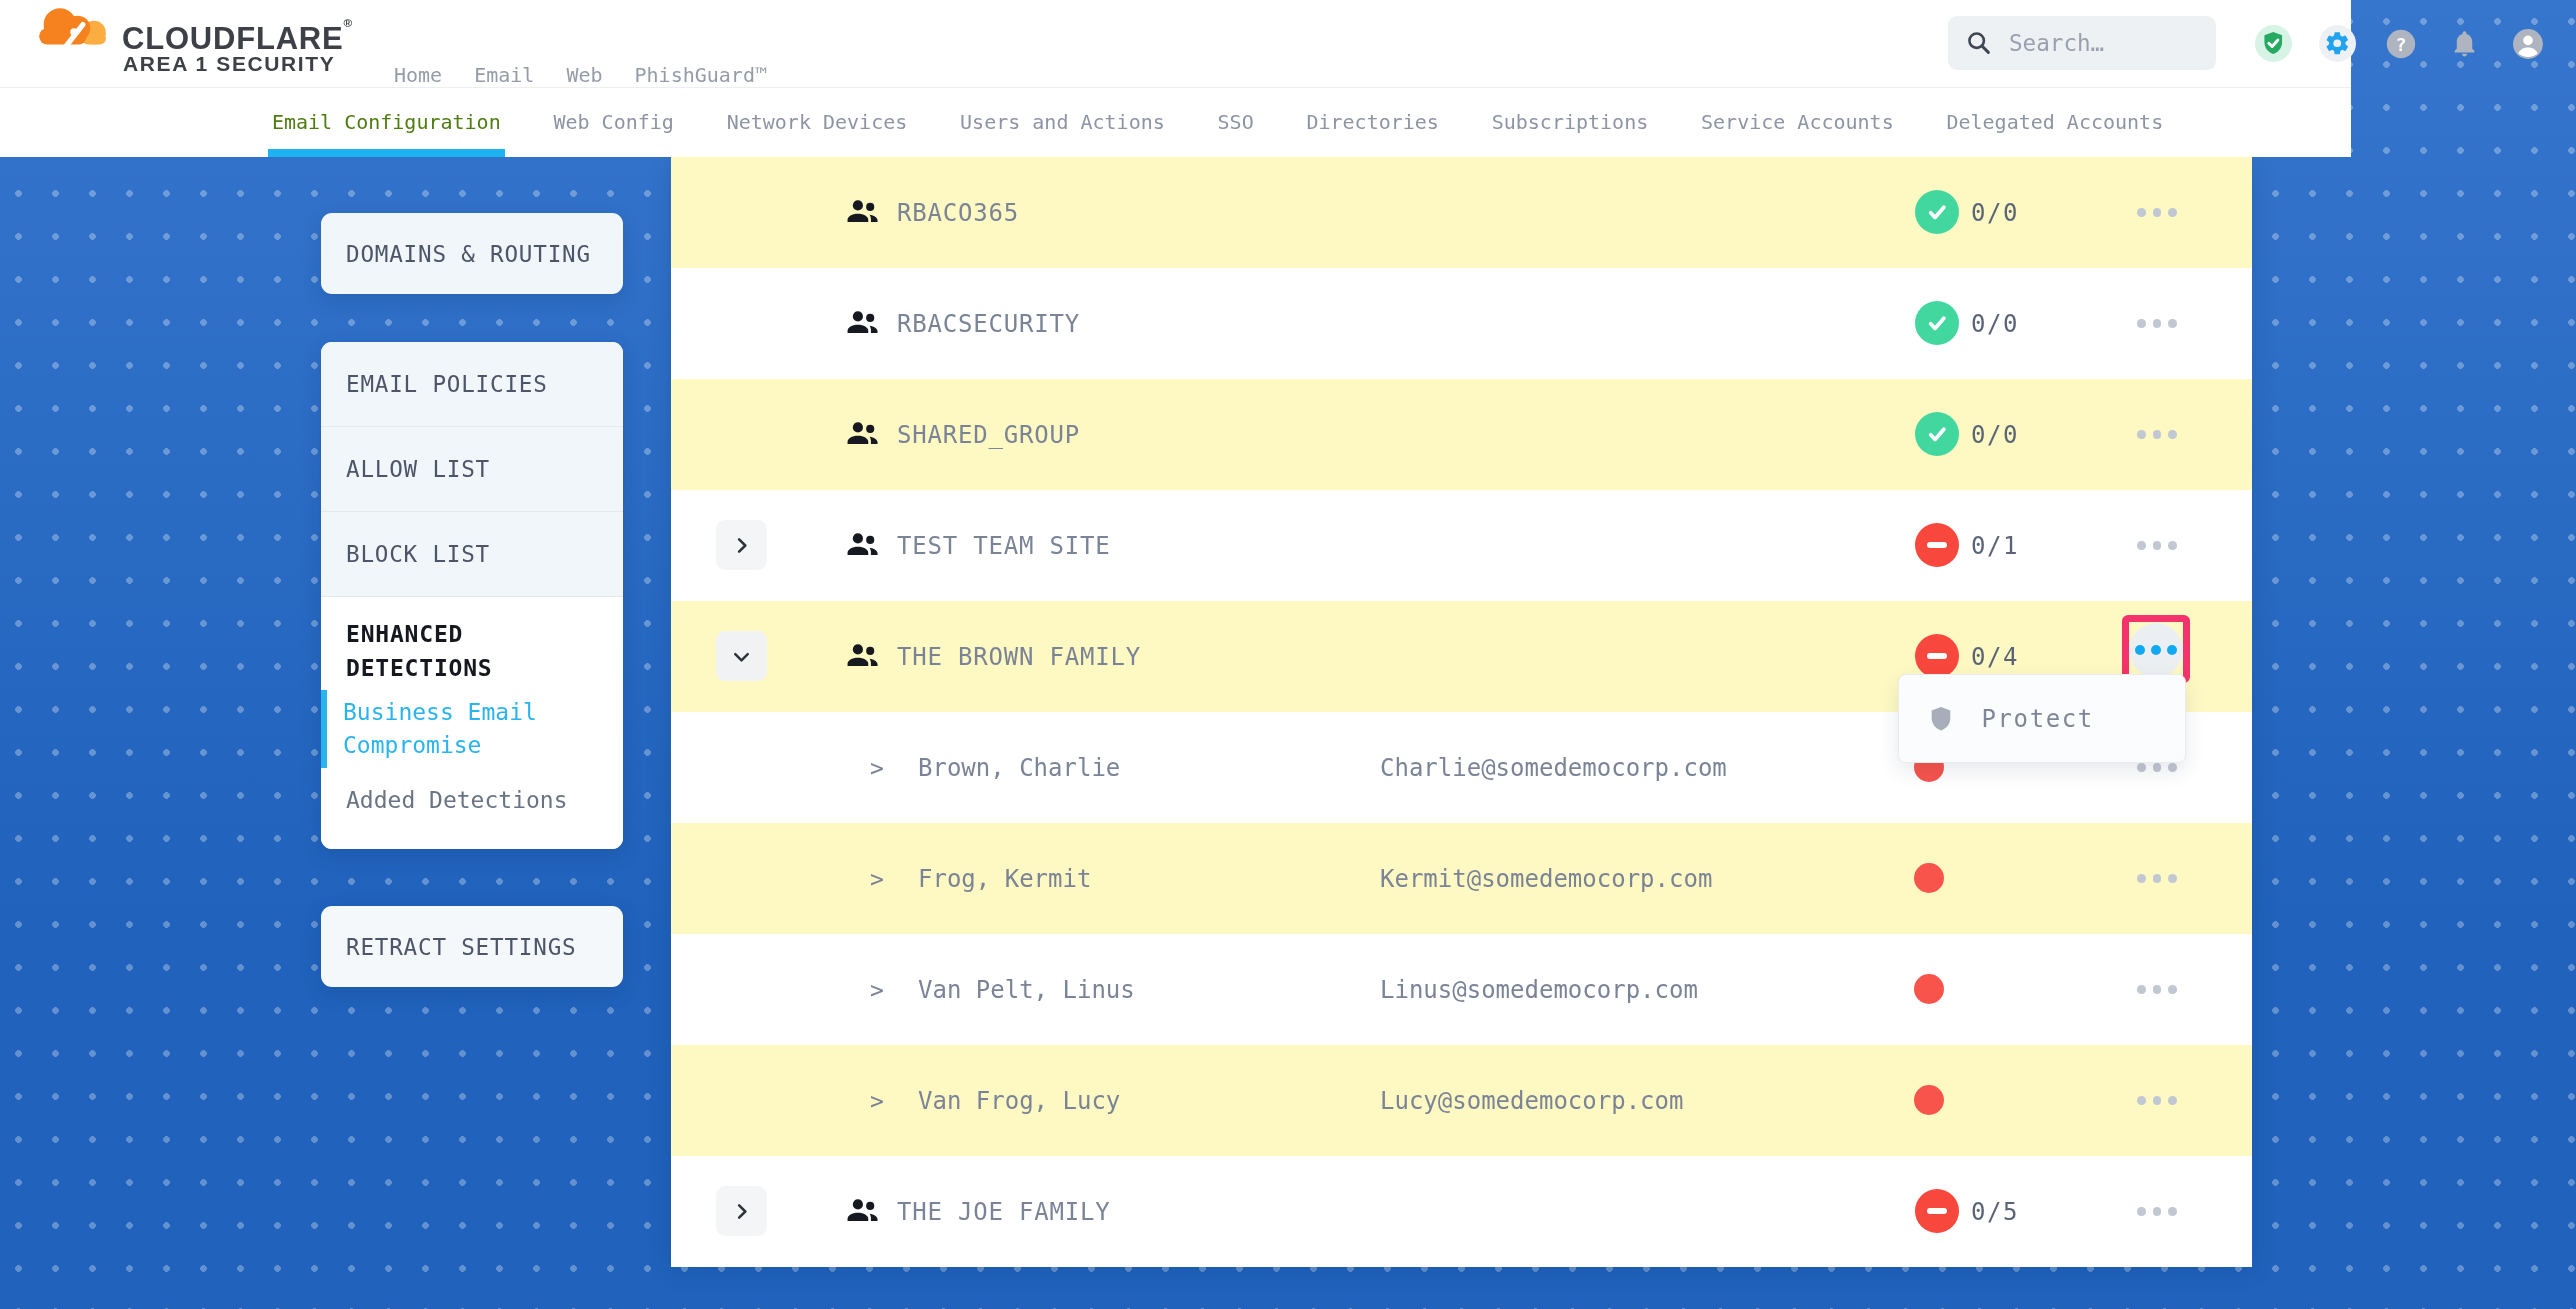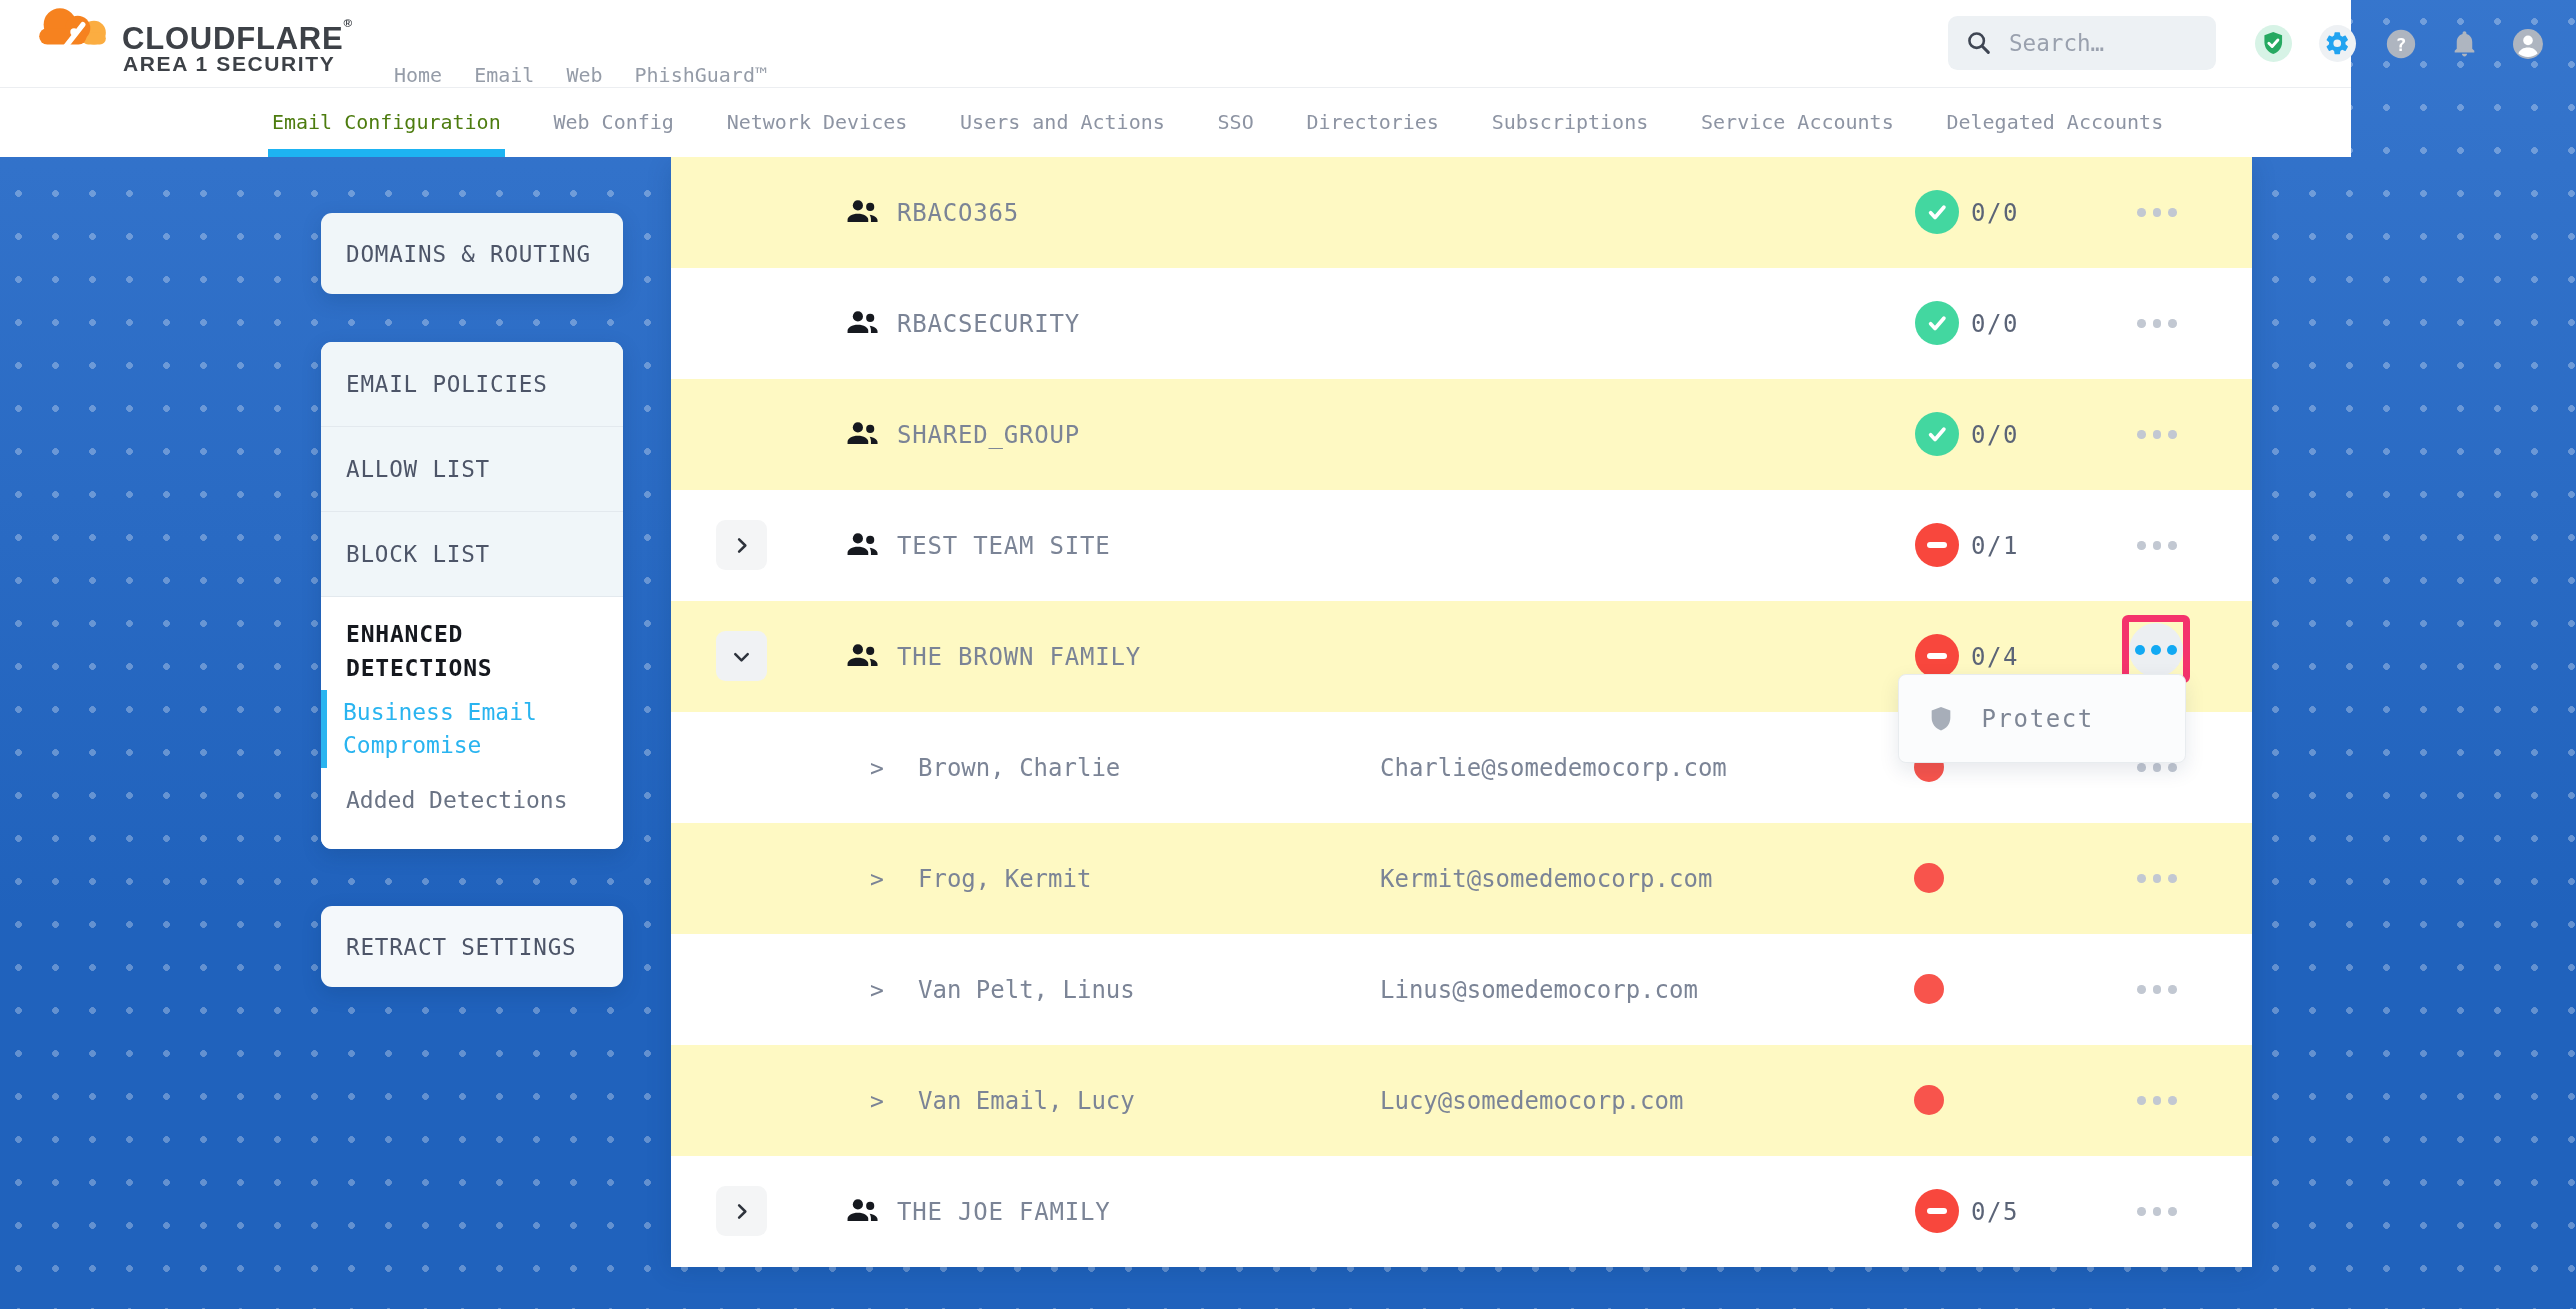--- a/index.html
+++ b/index.html
@@ -327,21 +327,21 @@
       <div class="memail">Linus@somedemocorp.com</div>
       <div class="stat-dot"></div>
       <div class="kebab">
         <i></i>
         <i></i>
         <i></i>
       </div>
     </div>
     <div class="row odd">
       <div class="mchev">&gt;</div>
-      <div class="mname">Van Email, Lucy</div>
+      <div class="mname">Van Frog, Lucy</div>
       <div class="memail">Lucy@somedemocorp.com</div>
       <div class="stat-dot"></div>
       <div class="kebab">
         <i></i>
         <i></i>
         <i></i>
       </div>
     </div>
     <div class="row even">
       <div class="expander">

